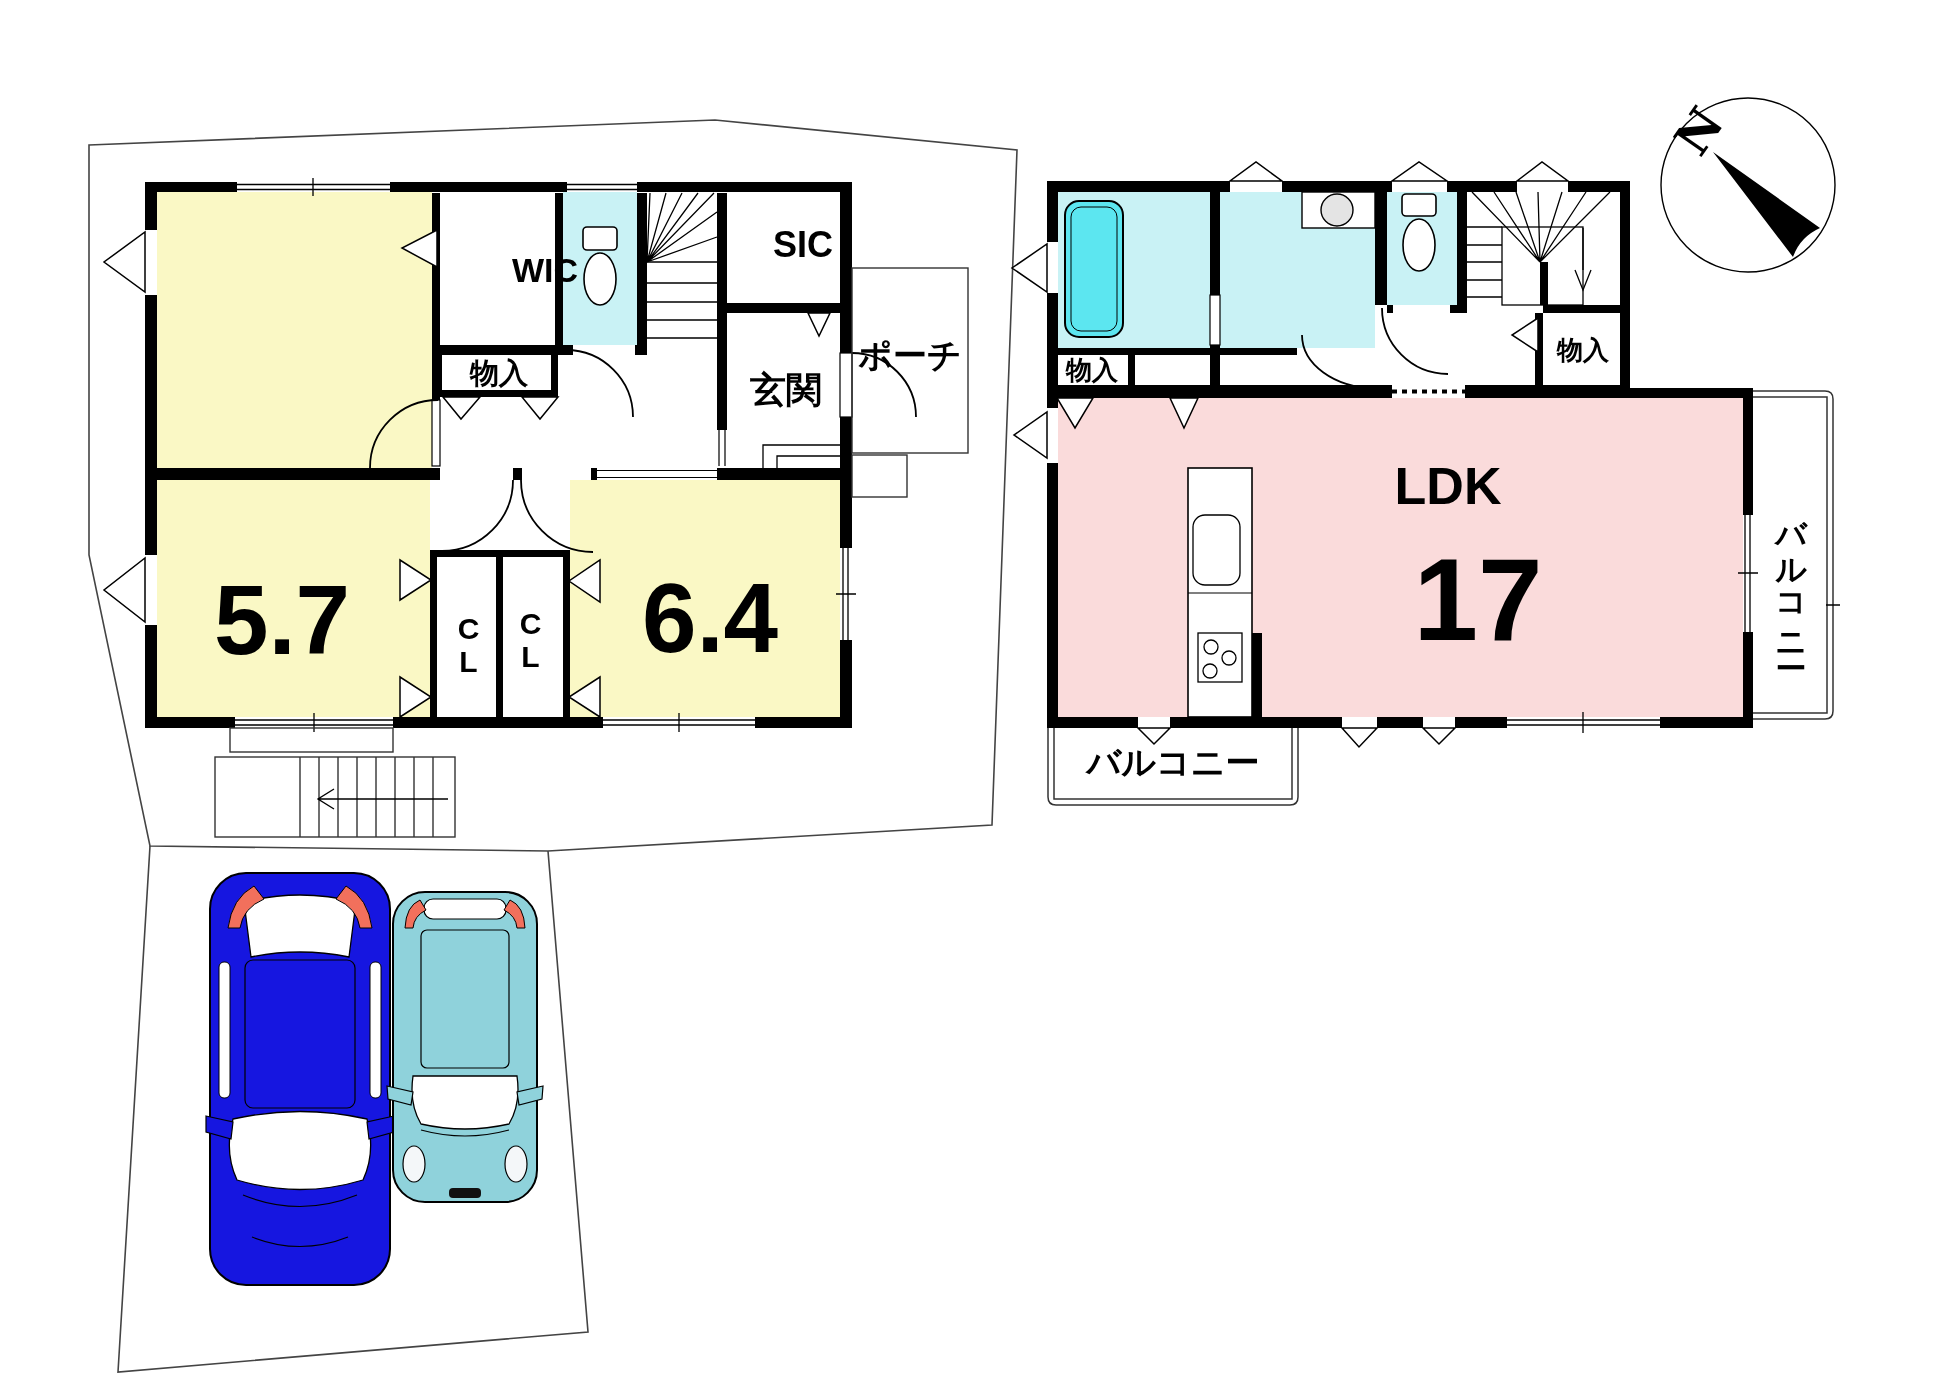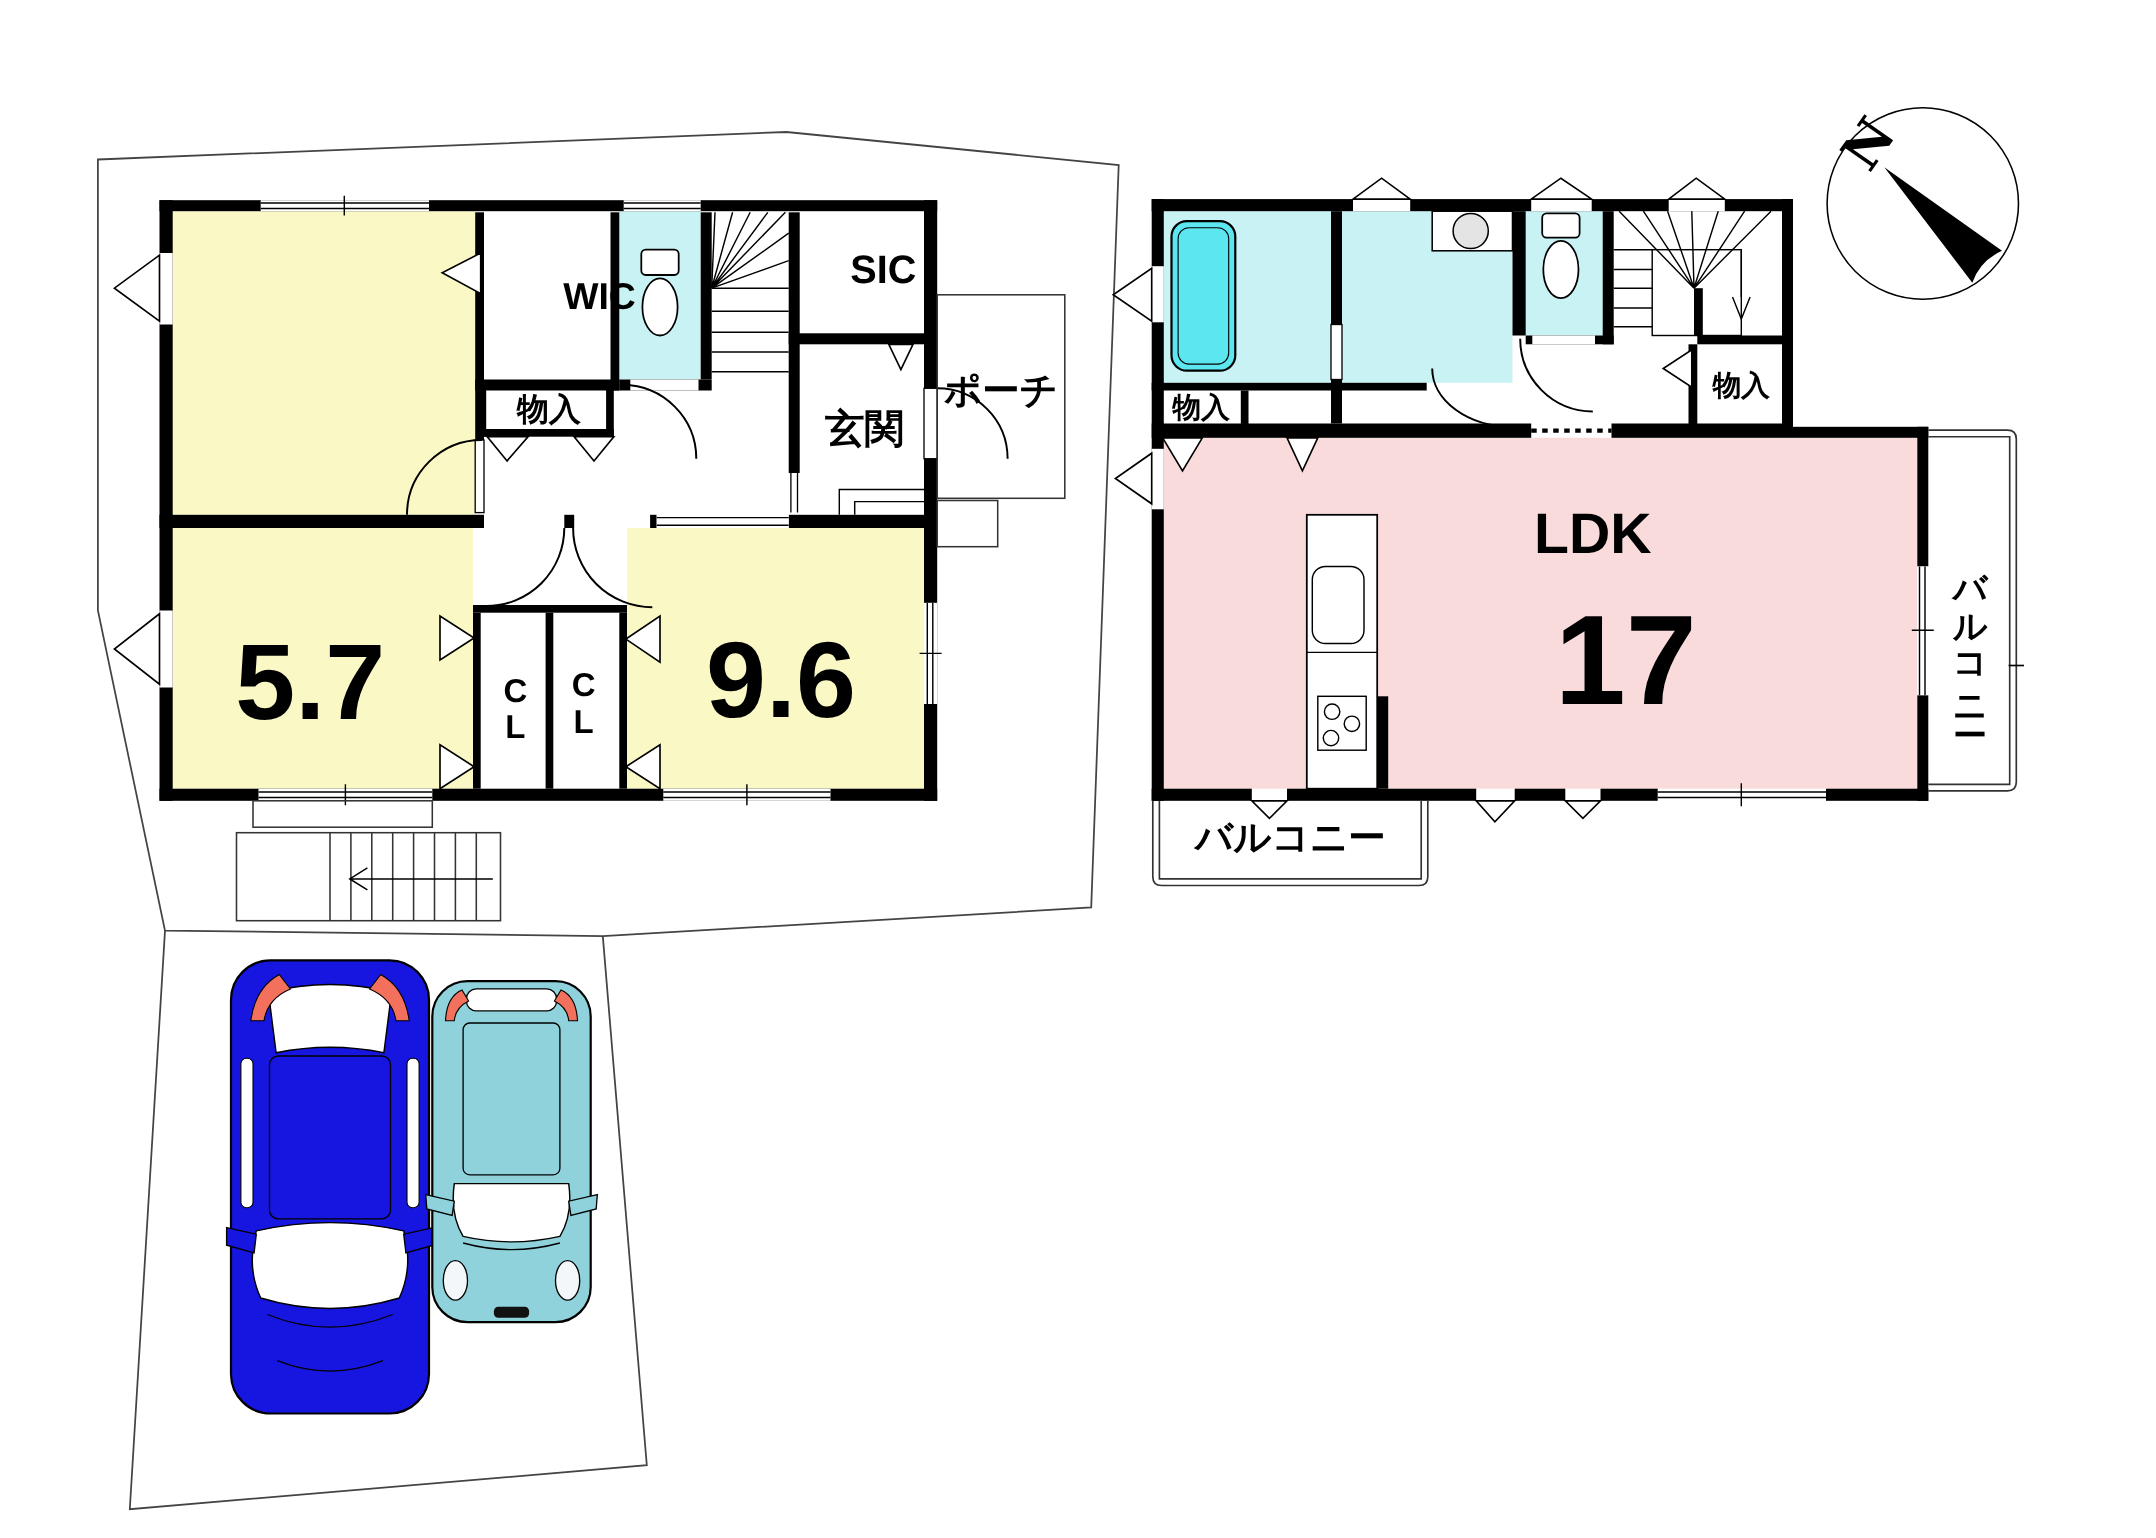--- a/index.html
+++ b/index.html
@@ -272,21 +272,21 @@
 </svg>
 
   <div class="lbl" style="left:497px;top:270px;font-size:34px;margin-left:48px;">WIC</div>
   <div class="lbl" style="left:499px;top:373px;font-size:29px;">物入</div>
   <div class="lbl" style="left:787px;top:245px;font-size:36px;margin-left:16px;">SIC</div>
   <div class="lbl" style="left:910px;top:324px;font-size:34px;margin-top:31px;">ポーチ</div>
   <div class="lbl" style="left:786px;top:390px;font-size:36px;">玄関</div>
   <div class="lbl" style="left:282px;top:620px;font-size:98px;">5.7</div>
   <div class="lbl stack" style="left:468px;top:645px;font-size:30px;">CL</div>
   <div class="lbl stack" style="left:530px;top:640px;font-size:30px;">CL</div>
-  <div class="lbl" style="left:710px;top:618px;font-size:98px;">9.6</div>
+  <div class="lbl" style="left:710px;top:618px;font-size:98px;">6.4</div>
 
   <div class="lbl" style="left:1092px;top:370px;font-size:26px;">物入</div>
   <div class="lbl" style="left:1583px;top:350px;font-size:26px;">物入</div>
   <div class="lbl" style="left:1448px;top:486px;font-size:52px;text-align:right;">LDK</div>
   <div class="lbl" style="left:1448px;top:600px;font-size:116px;margin-left:30px;">17</div>
   <div class="lbl vert" style="left:1791px;top:577px;font-size:31px;">バルコニー</div>
   <div class="lbl" style="left:1173px;top:762px;font-size:34px;">バルコニー</div>
 
   <div class="lbl north" style="left:1699px;top:131px;font-size:48px;">N</div>
 </div>

